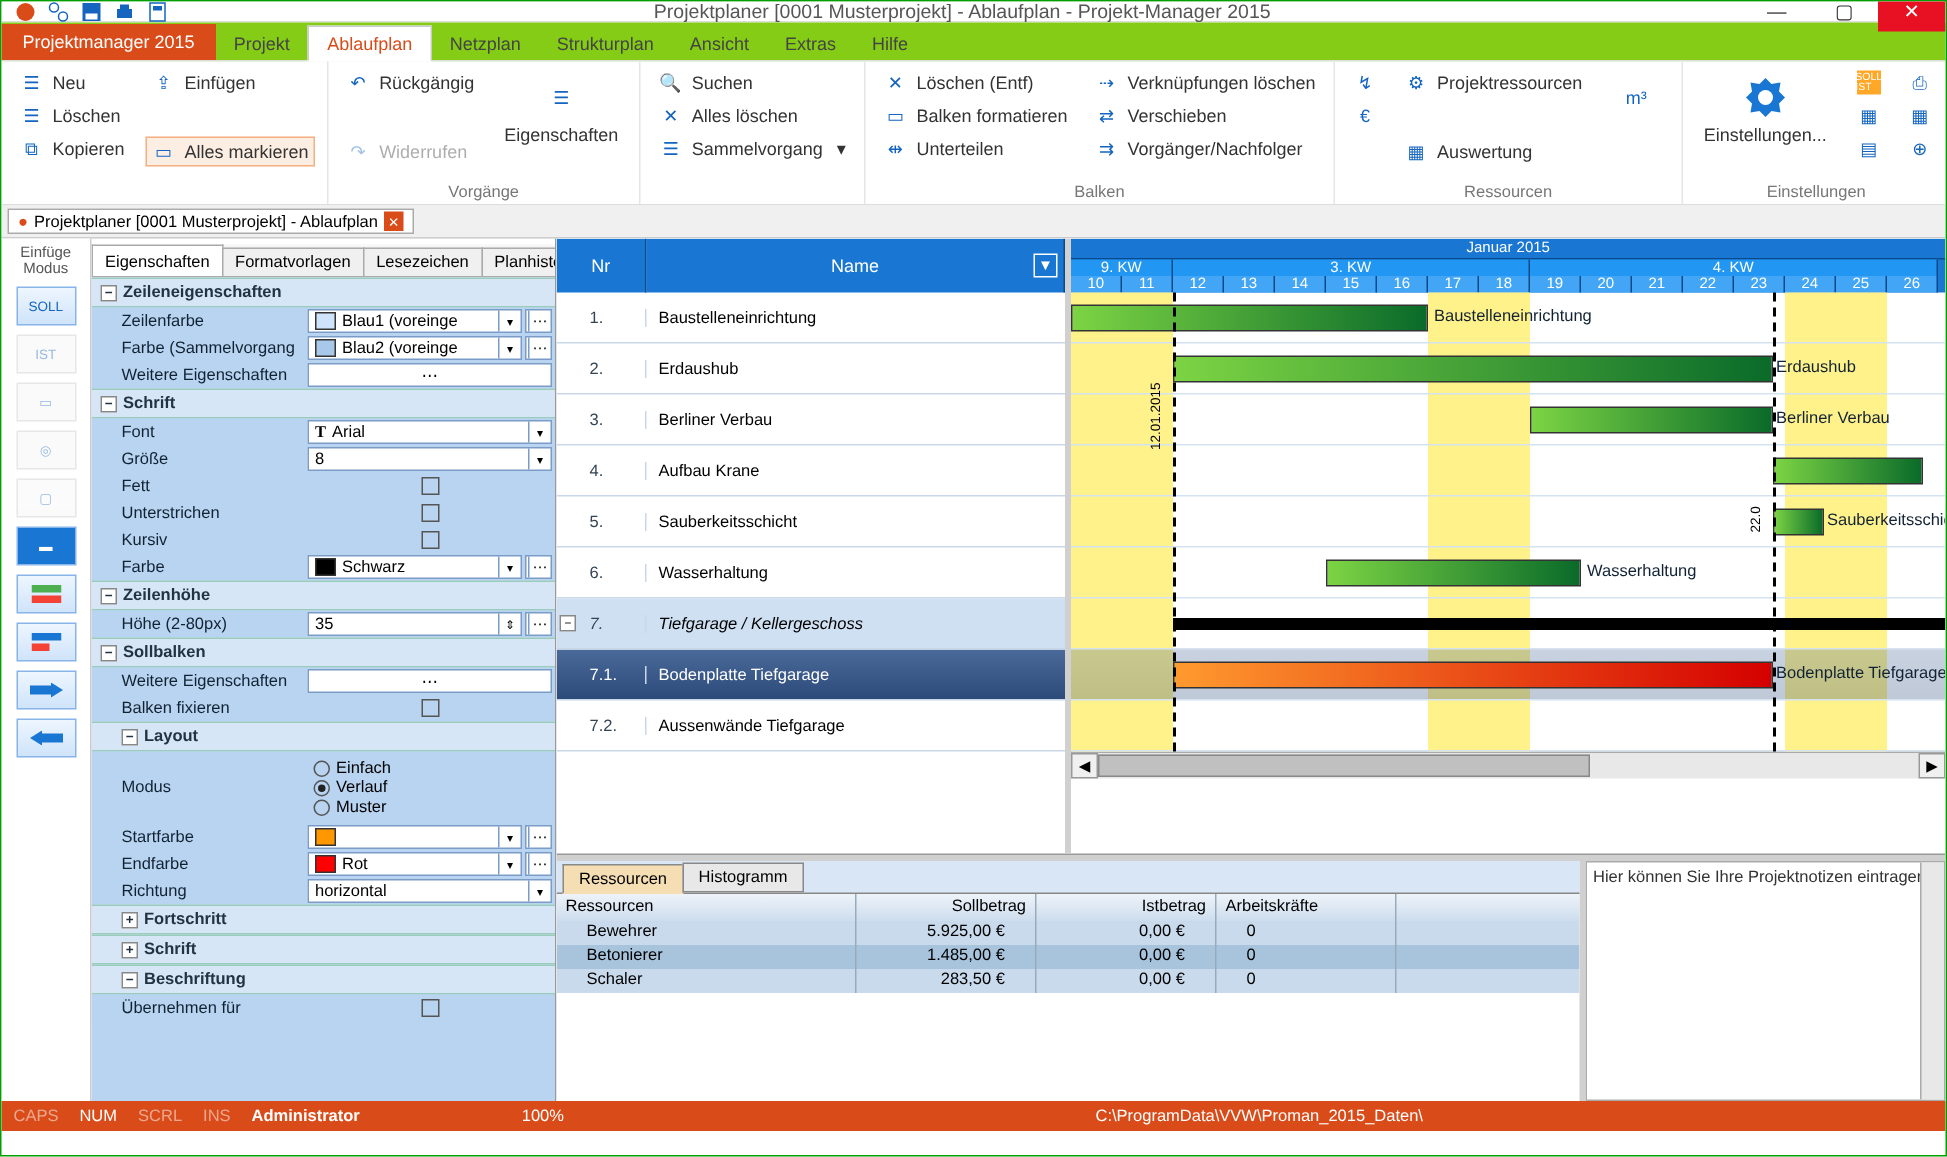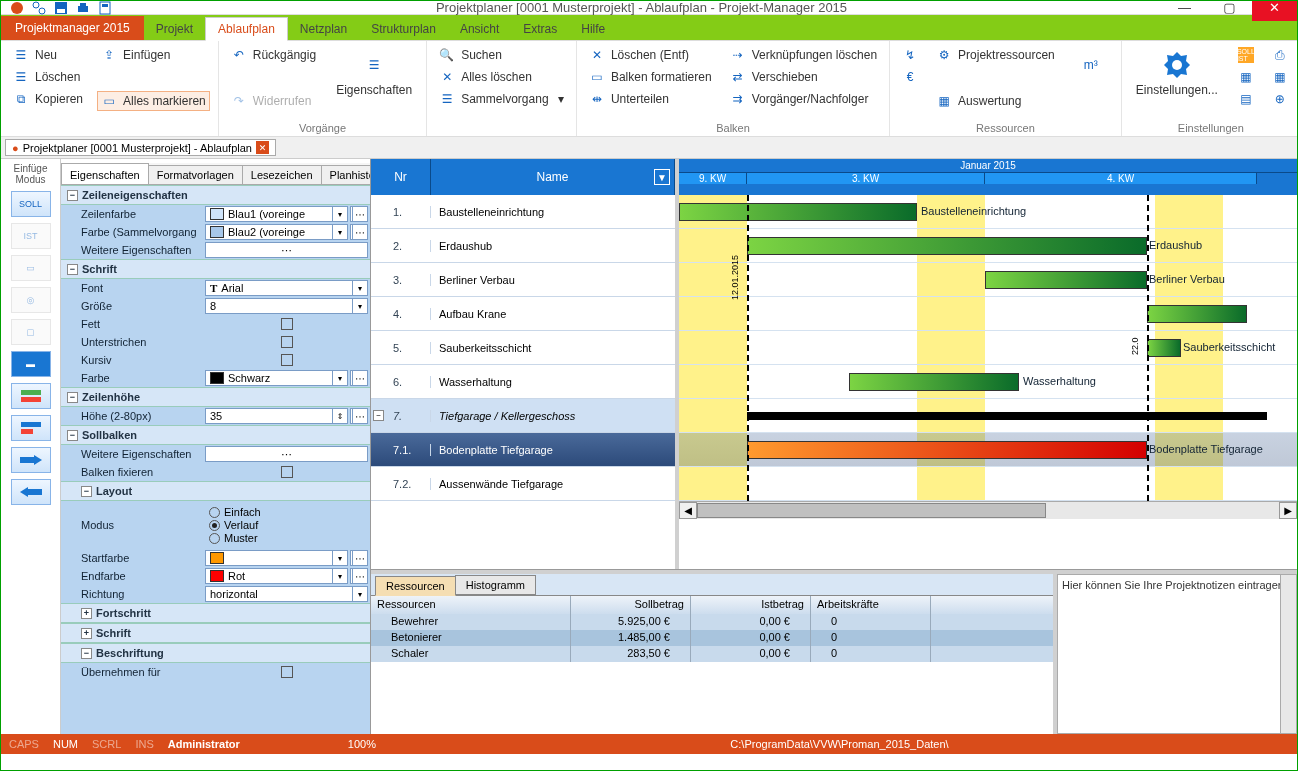--- a/index.html
+++ b/index.html
@@ -59,21 +59,21 @@
 .swatch { width:14px; height:12px; border:1px solid #333; display:inline-block;}
 .pdd { position:absolute; right:0; top:0; width:15px; height:14px; border-left:1px solid #7a9cc6; display:flex; align-items:center; justify-content:center; font-size:8px;}
 .pell { position:absolute; right:0; top:0; width:15px; height:14px; border-left:1px solid #7a9cc6; display:flex; align-items:center; justify-content:center; font-size:10px;}
 .pchk {width:12px;height:12px;border:1px solid #555;margin:0 auto;}
 .pradio {width:11px;height:11px;border:1px solid #555;border-radius:50%;display:inline-flex;align-items:center;justify-content:center;margin-right:4px;}
 .pradio .dot{width:5px;height:5px;background:#222;border-radius:50%;}
 
 
 .gantt { flex:1; display:flex; flex-direction:column; overflow:hidden; background:#fff;}
 .gtop { display:flex; flex:1; overflow:hidden; border-bottom:1px solid #999;}
-.gtable { width:308px; border-right:4px solid #d0d0d0; overflow:hidden; position:relative;}
+.gtable { width:343px; border-right:4px solid #d0d0d0; overflow:hidden; position:relative;}
 .gth { display:flex; height:36px; }
 .gth .c { background:#1976d2; color:#fff; font-size:12px; display:flex; align-items:center; justify-content:center; border-right:1px solid #0a4a8a;}
 .gth .cnr { width:60px;} .gth .cnm { flex:1; position:relative;}
 .gth .filter { position:absolute; right:4px; top:10px; width:16px;height:16px;border:1px solid #fff; display:flex;align-items:center;justify-content:center;font-size:10px;color:#fff;}
 .grow { display:flex; height:34px; border-bottom:1px solid #c9d7e8; align-items:center; font-size:11px;}
 .grow.sel { background:linear-gradient(#4a6a9a,#2c4a7a); color:#fff;}
 .grow.sum { background:#cfe0f3; font-style:italic;}
 .grow .gn { width:60px; padding-left:22px; color:#345; border-right:1px solid #c9d7e8;}
 .grow.sel .gn{color:#fff;}
 .grow .gt { flex:1; padding-left:8px;}
@@ -638,20 +638,39 @@
           </div>
       </div>
 
       <div class="gchart">
         <div class="gchead">
           <div class="m">Januar 2015</div>
           <div class="wks" id="gwks">
               <div class="w" style="flex: 0 0 68px;">9. KW</div>
               <div class="w" style="flex: 0 0 238px;">3. KW</div>
               <div class="w" style="flex: 0 0 272px;">4. KW</div>
+            </div>
+          <div class="days" id="gdays">
+              <div class="d">10</div>
+              <div class="d">11</div>
+              <div class="d">12</div>
+              <div class="d">13</div>
+              <div class="d">14</div>
+              <div class="d">15</div>
+              <div class="d">16</div>
+              <div class="d">17</div>
+              <div class="d">18</div>
+              <div class="d">19</div>
+              <div class="d">20</div>
+              <div class="d">21</div>
+              <div class="d">22</div>
+              <div class="d">23</div>
+              <div class="d">24</div>
+              <div class="d">25</div>
+              <div class="d">26</div>
             </div>
         </div>
         <div class="gcbody" id="gcbody" style="height: 306px;">
 
           <div class="wkend" style="left:0;width:68px;"></div>
           <div class="wkend" style="left:238px;width:68px;"></div>
           <div class="wkend" style="left:476px;width:68px;"></div>
 
           <div style="position:absolute;left:68px;top:0;bottom:0;border-left:2px dashed #000;z-index:5;"></div>
           <div style="position:absolute;left:56px;top:100px;font-size:9px;transform:rotate(-90deg);transform-origin:left;z-index:6">12.01.2015</div>

